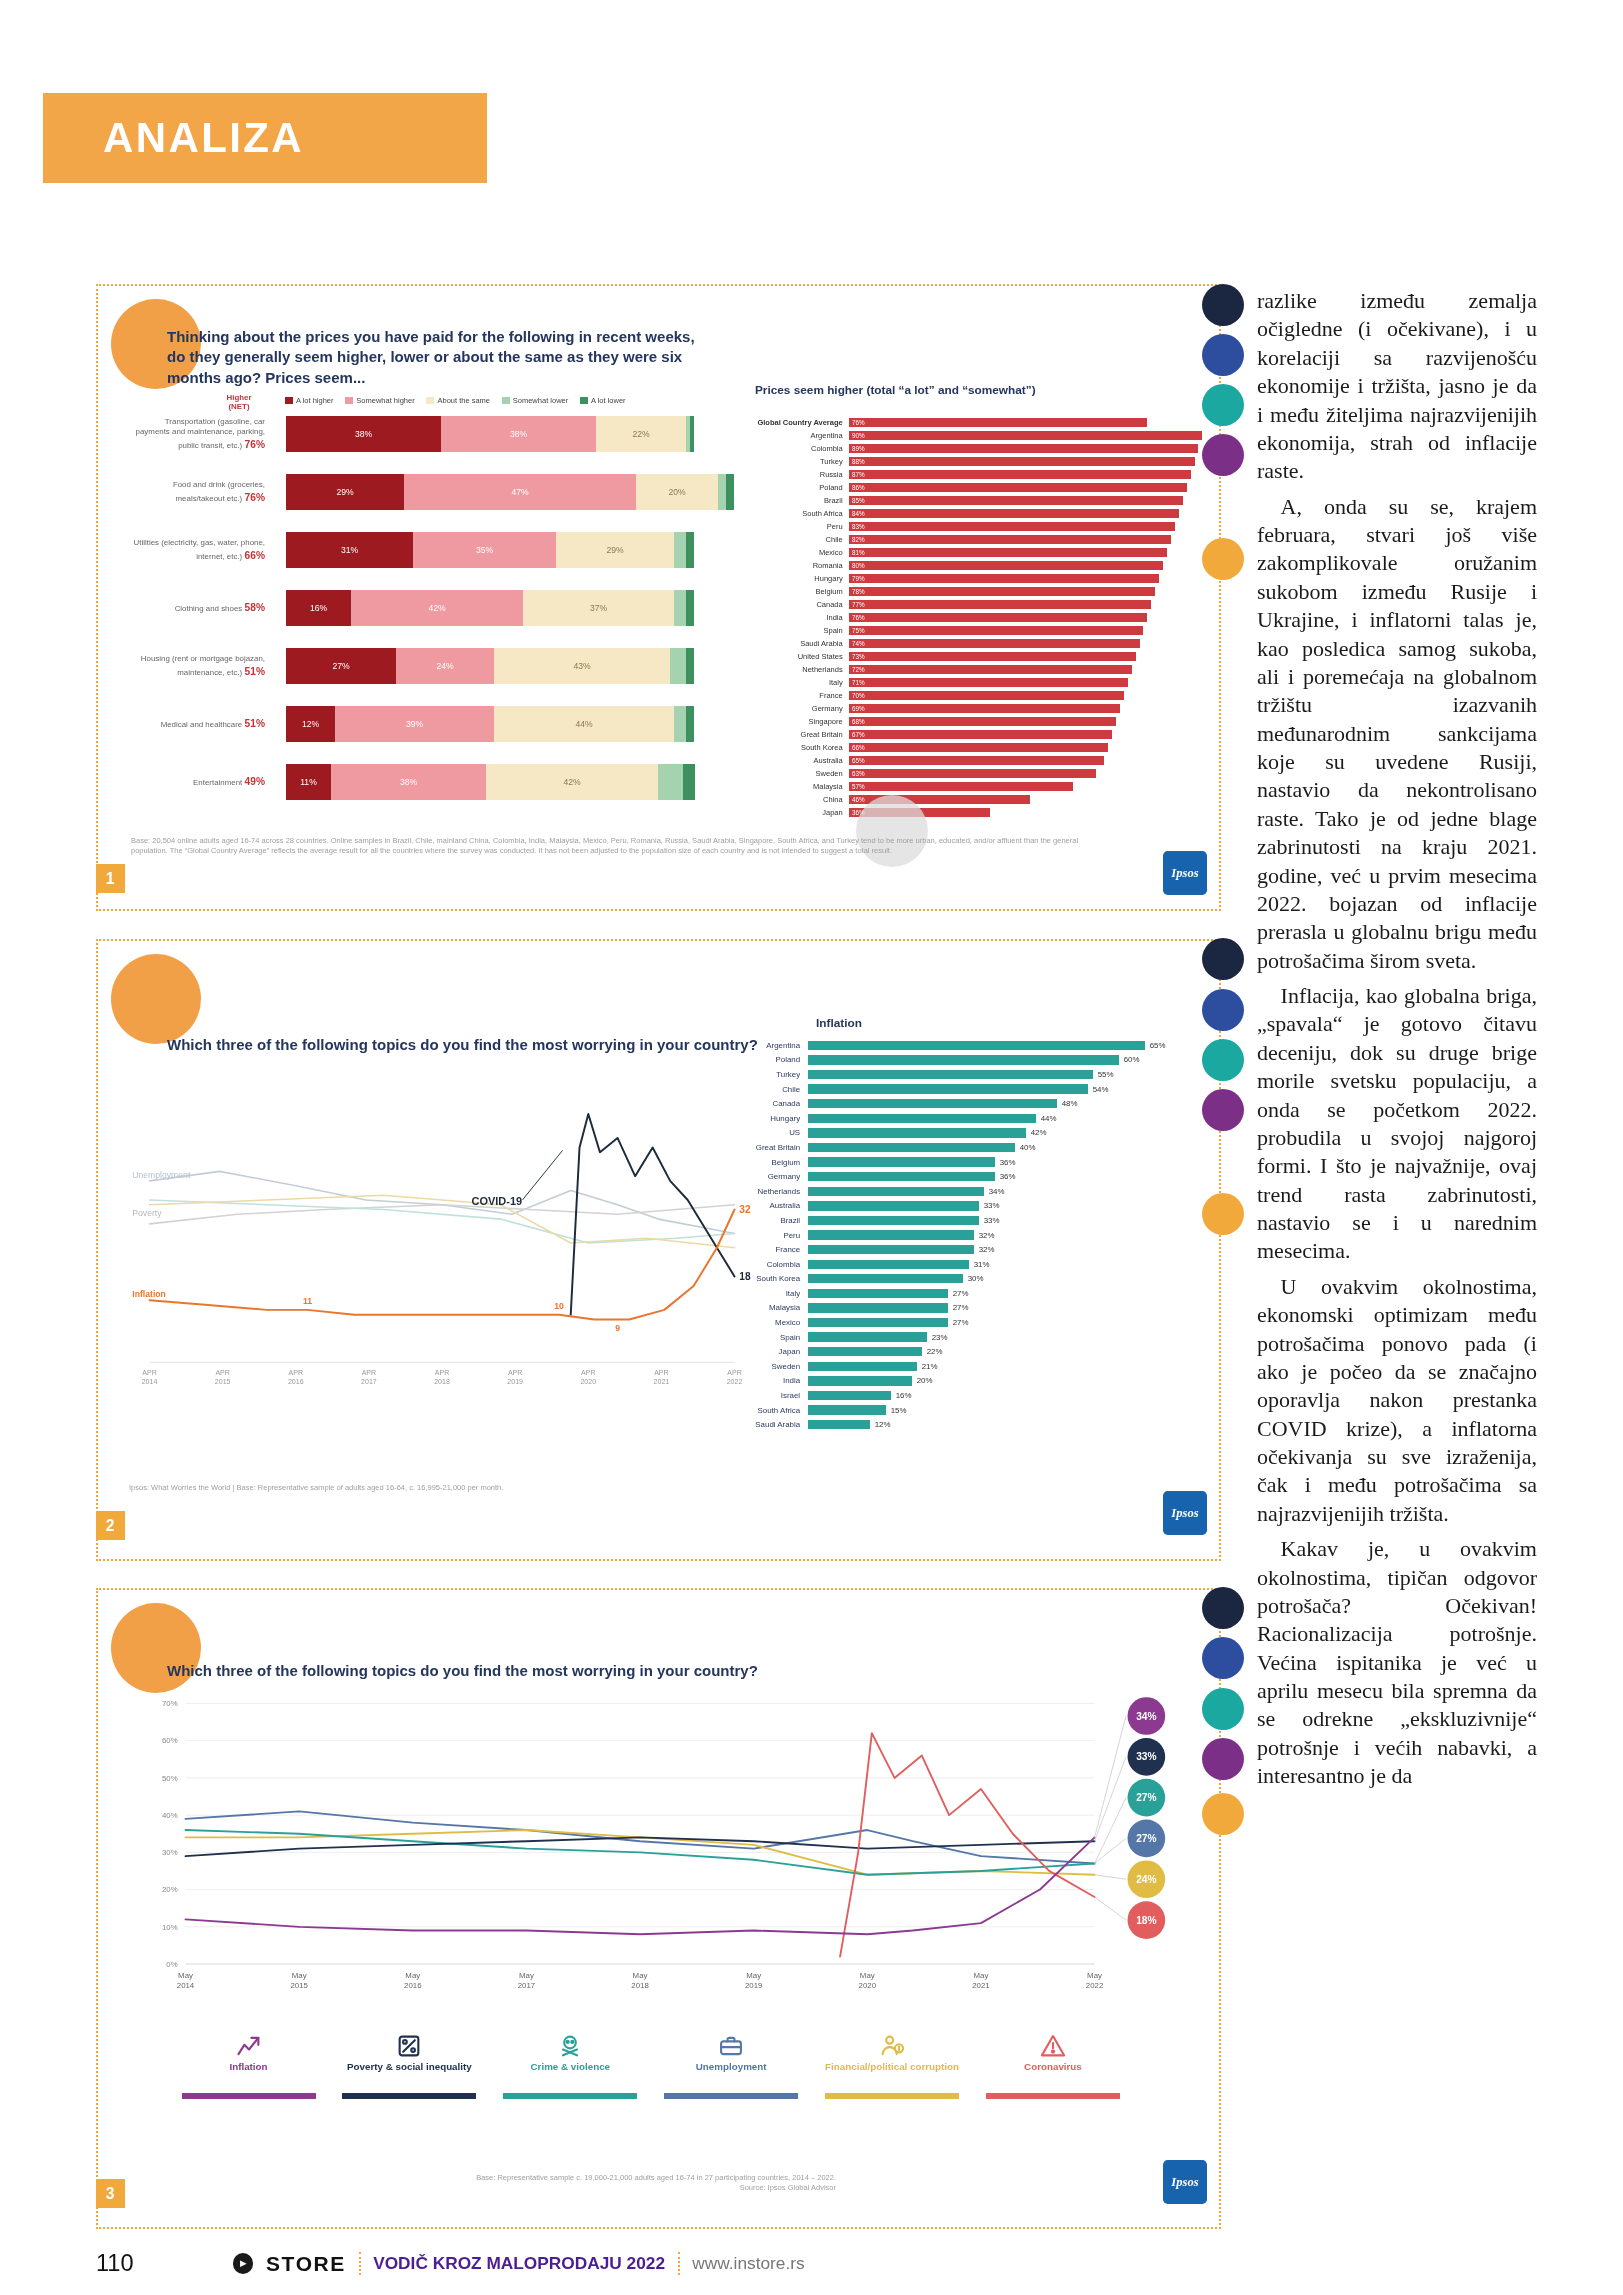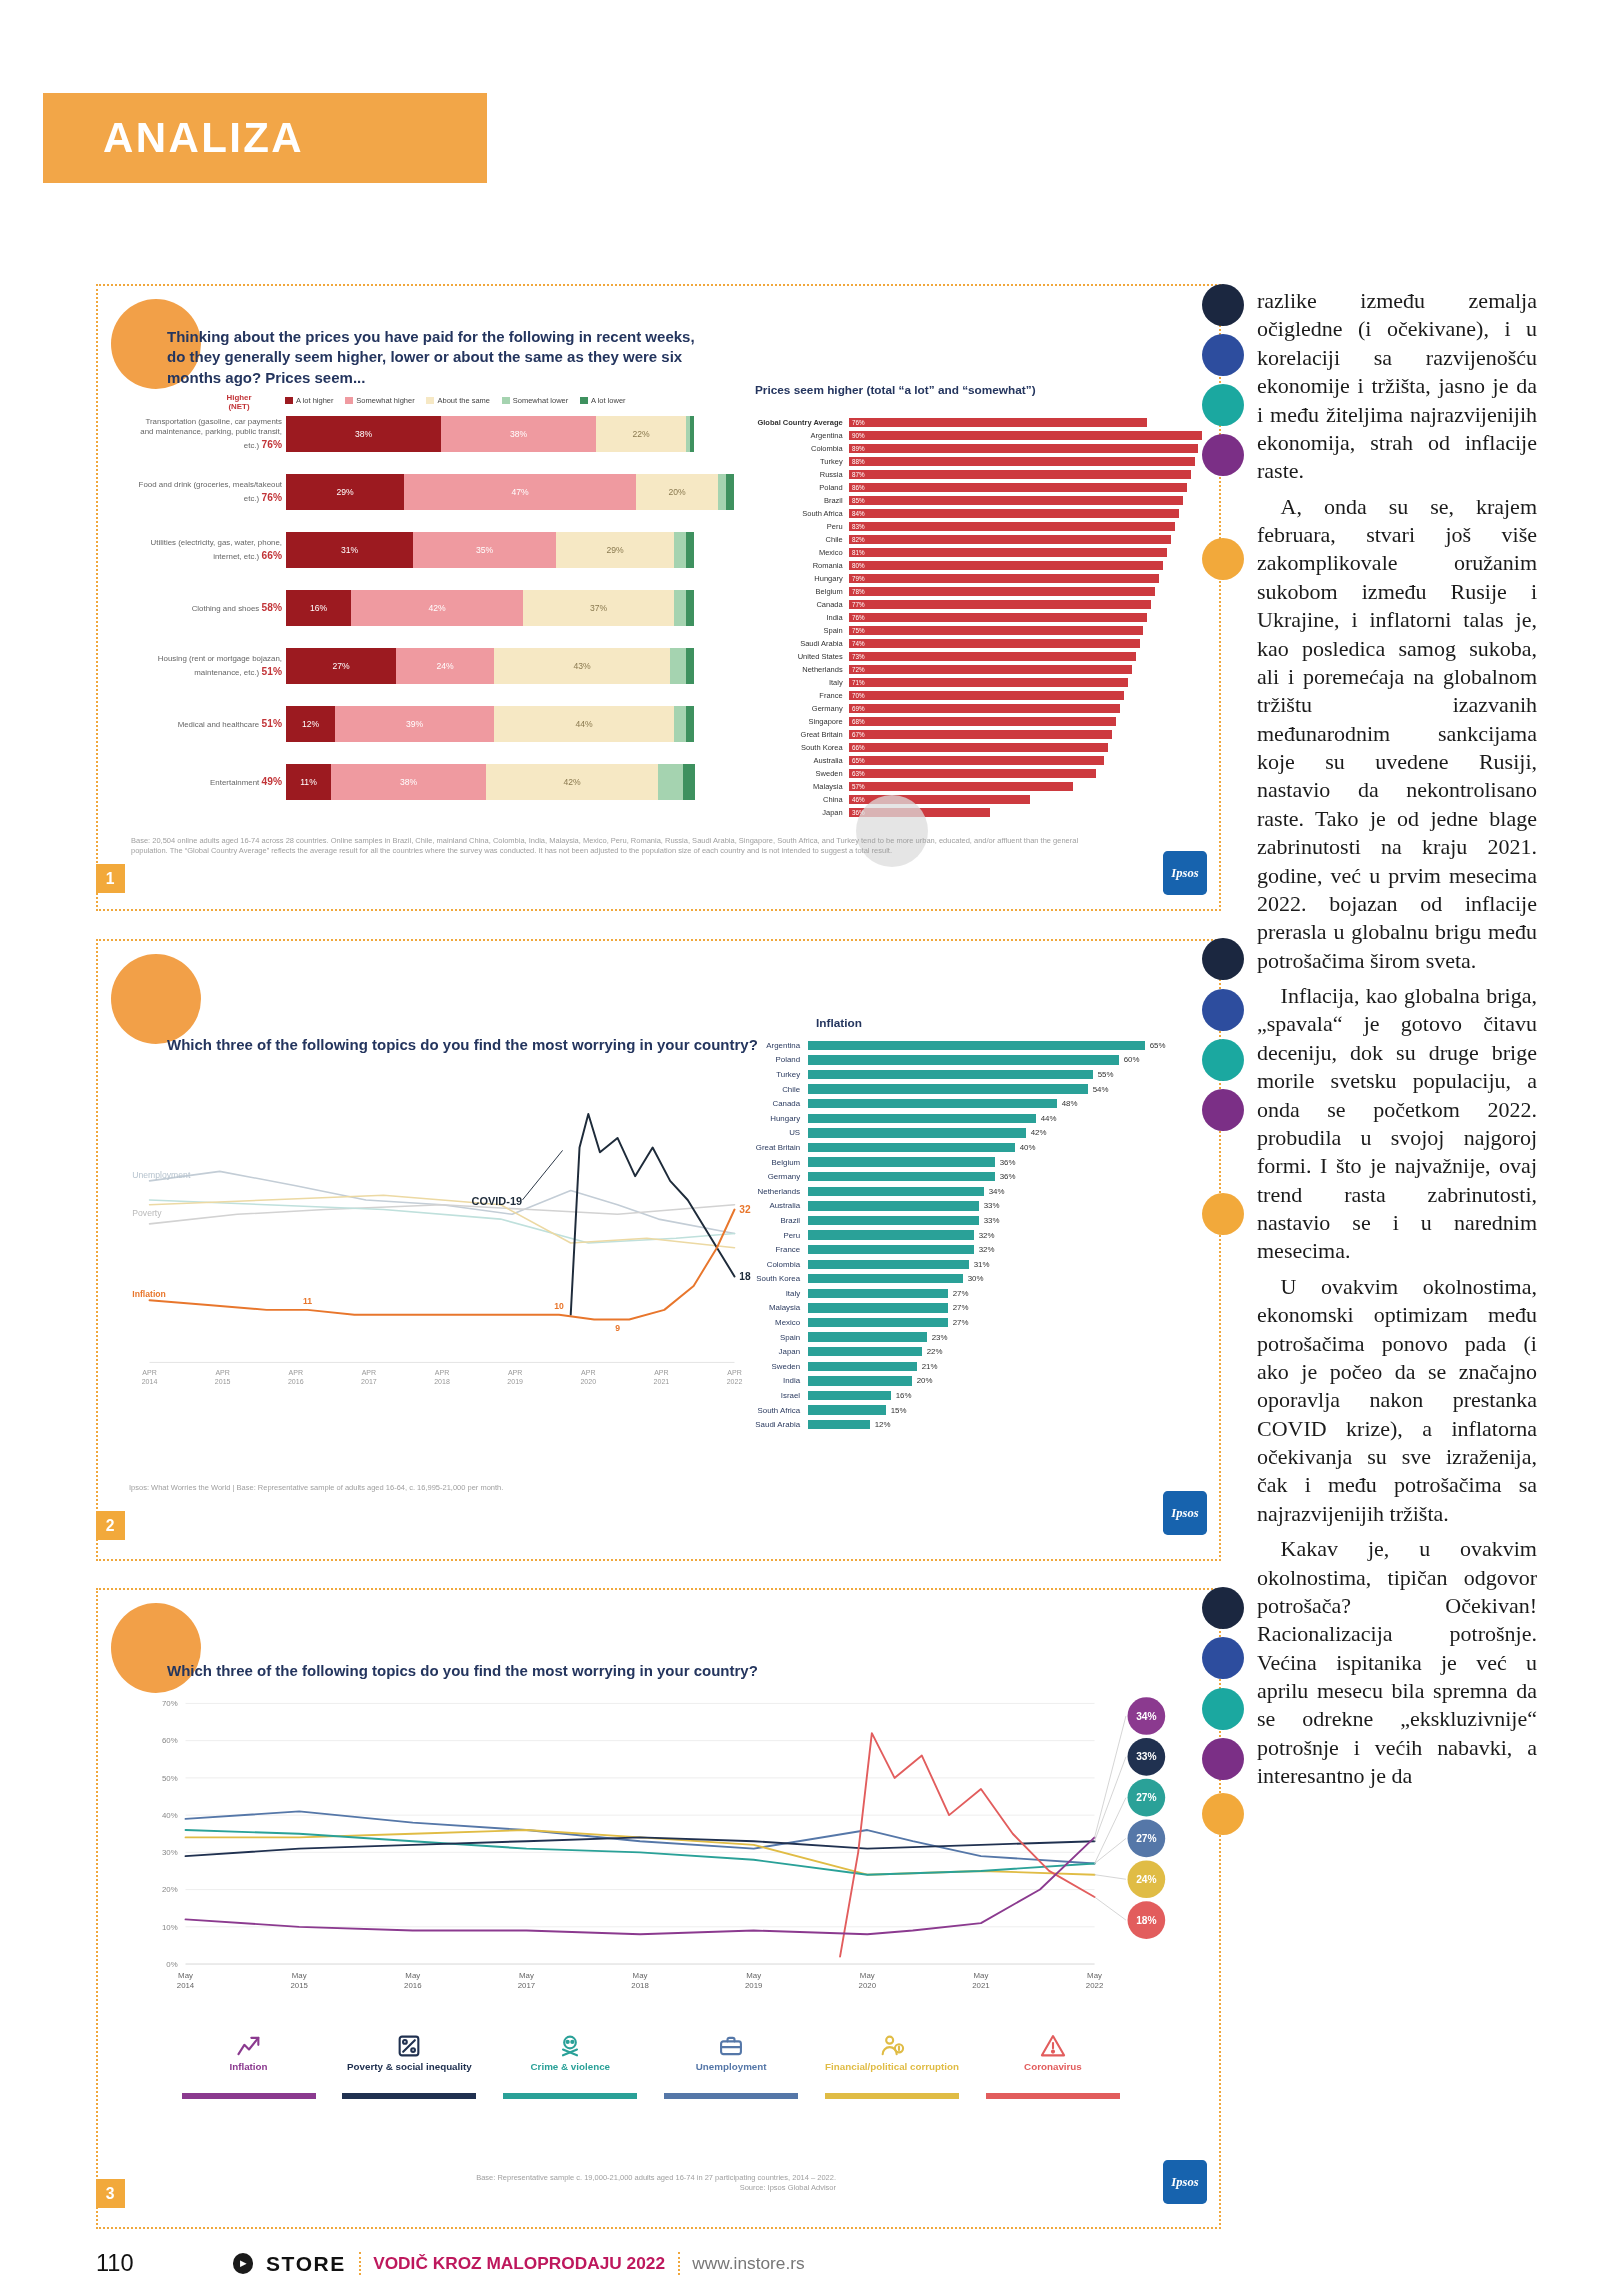--- a/index.html
+++ b/index.html
@@ -29,21 +29,21 @@
 
   
   #p1-title { left:69px; top:41px; width:550px; }
   #p1-net-label { position:absolute; left:118px; top:107px; width:46px; text-align:center;
                   font-size:7.9px; font-weight:bold; color:#c23438; line-height:1.15; }
   #p1-legend { position:absolute; left:187px; top:110px; display:flex; gap:11.8px;align-items:center; }
   .leg-item { display:flex; align-items:center; gap:3.1px; font-size:7.5px; color:#444; }
   .leg-swatch { width:7.9px; height:7.9px; display:inline-block; }
   #p1-rows { position:absolute; left:33px; top:130px; }
   .p1-row { display:flex; align-items:center; margin-bottom:22px; }
-  .p1-label { width:155px; padding-right:4px; font-size:7.9px; color:#666; text-align:right; line-height:1.3; }
+  .p1-label { width:155px; padding-right:21px; font-size:7.9px; color:#666; text-align:right; line-height:1.3; }
   .p1-net { color:#c23438; font-weight:bold; font-size:10.2px; margin-left:2.4px; }
   .p1-bar { display:flex; height:36px; }
   .p1-seg { display:flex; align-items:center; justify-content:center; font-size:8.6px;
             overflow:hidden; white-space:nowrap; }
   #p1-right-title { position:absolute; left:657px; top:97px; width:424px;
                     font-size:11.8px; font-weight:bold; color:#24355e; }
   #p1-countries { position:absolute; left:493px; top:130px; }
   .p1-crow { display:flex; align-items:center; height:13px; }
   .p1-clabel { width:258px; padding-right:6.3px; font-size:7.5px; color:#333; text-align:right; white-space:nowrap; }
   .p1-cbar { height:9px; background:#cd3a3f; display:flex; align-items:center; }
@@ -88,21 +88,21 @@
   .article p + p { margin-top:7px; text-indent:23.6px; }
 
   
   .footer { position:absolute; left:96px; top:2248px; width:1437px; height:31px; }
   .page-num { position:absolute; left:0; top:1.6px; font-size:23.6px; font-weight:normal; color:#111; }
   .brand-row { position:absolute; left:137px; top:0; display:flex; align-items:center; gap:12.6px; height:31px; }
   .store-icon { width:20.4px; height:20.4px; border-radius:50%; background:#1a1a1a; color:#fff;
                 font-size:8.6px; display:inline-flex; align-items:center; justify-content:center; }
   .store-name { font-size:21px; font-weight:bold; letter-spacing:1.6px; color:#111; }
   .fdiv { width:0; height:23.6px; border-left:2.4px dotted #f0a73c; display:inline-block; }
-  .f-title { font-size:17.3px; font-weight:bold; color:#be185d; }
+  .f-title { font-size:17.3px; font-weight:bold; color:#4c1d95; }
   .f-url { font-size:17.3px; color:#777; }
 
   
   .dot { position:absolute; border-radius:50%; width:42px; height:42px; }
 </style>
 </head>
 <body>
 
 <div class="page">
 

